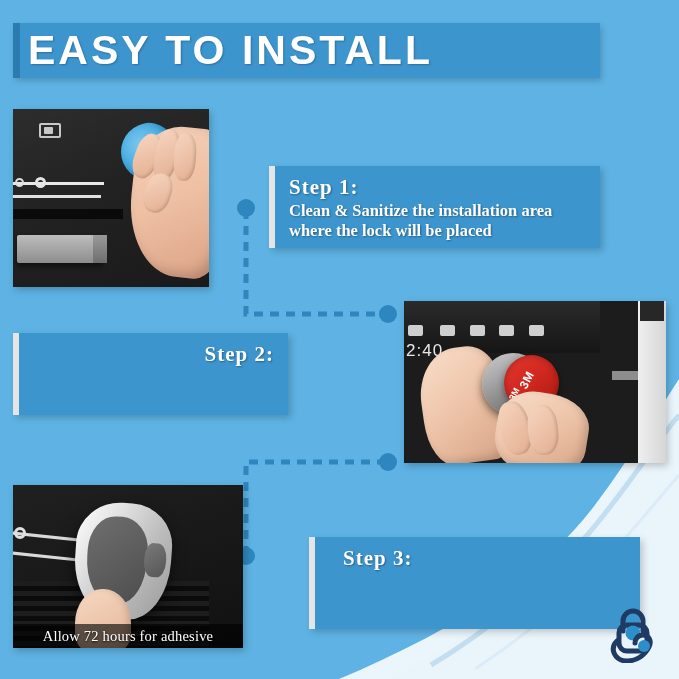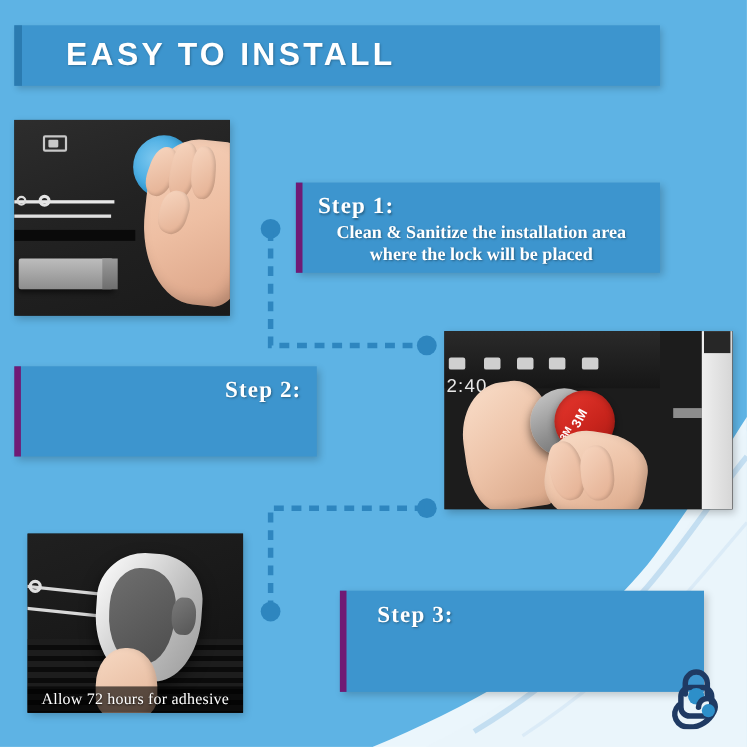--- a/index.html
+++ b/index.html
@@ -28,38 +28,38 @@
     left:13px; top:23px;
     width:587px; height:55px;
     background:#3d95ce;
     border-left:7px solid #2b7bb0;
     display:flex; align-items:center;
     box-shadow:2px 3px 6px rgba(0,0,0,.18);
   }
   .banner-title{
     font-family:"Liberation Sans", sans-serif;
     font-weight:bold;
-    font-size:29px;
+    font-size:41px;
     letter-spacing:3px;
     color:#ffffff;
-    padding-left:40px;
+    padding-left:8px;
     text-shadow:1px 1px 2px rgba(0,0,0,.25);
     white-space:nowrap;
   }
 
   
   .photo{
     position:absolute;
     overflow:hidden;
     box-shadow:2px 3px 7px rgba(0,0,0,.22);
     background:#141414;
   }
   .photo.p1{ left:13px;  top:109px; width:196px; height:178px; }
   .photo.p2{ left:404px; top:301px; width:262px; height:162px; }
-  .photo.p3{ left:25px;  top:485px; width:196px; height:163px; }
+  .photo.p3{ left:13px;  top:485px; width:230px; height:163px; }
 
   .ph-inner{ position:absolute; inset:0; }
 
   
   .ov1-bg{ position:absolute; inset:0;
     background:linear-gradient(160deg,#2d2d2d 0%,#222 45%,#1a1a1a 100%); }
   .ov1-icon{ position:absolute; left:26px; top:14px; width:22px; height:15px;
     border:2px solid #c8c8c8; border-radius:2px; }
   .ov1-icon::after{ content:""; position:absolute; left:3px; top:2px;
     width:9px; height:7px; background:#c8c8c8; border-radius:1px; }
@@ -158,34 +158,33 @@
     font-size:14.5px;
     display:flex; align-items:center; justify-content:center;
     letter-spacing:.2px;
     text-shadow:0 1px 2px rgba(0,0,0,.8);
   }
 
   
   .stepbox{
     position:absolute;
     background:#3d95ce;
-    border-left:6px solid #701a75;
+    border-left:6px solid #e5e5e5;
     box-shadow:3px 3px 7px rgba(0,0,0,.2);
     color:#ffffff;
     padding:9px 14px 11px 14px;
     text-shadow:1px 1px 2px rgba(0,0,0,.35);
   }
   .stepbox .st-title{
     font-size:21px; font-weight:bold; letter-spacing:1px;
     line-height:1.18;
   }
   .stepbox .st-body{
     font-size:16.5px; font-weight:bold; line-height:1.2;
     margin-top:1px;
-    text-align:center;
   }
   .s1{ left:269px; top:166px; width:331px; height:82px; }
   .s2{ left:13px;  top:333px; width:275px; height:82px; text-align:right; }
   .s3{ left:269px; top:537px; width:331px; height:92px;margin-left:40px; }
   .s2 .st-title{ letter-spacing:1px; }
   .s3 .st-title{ padding-left:14px; }
 
   
   .conn{ position:absolute; pointer-events:none; }
   .c1{ left:236px; top:198px; width:162px; height:126px; }

